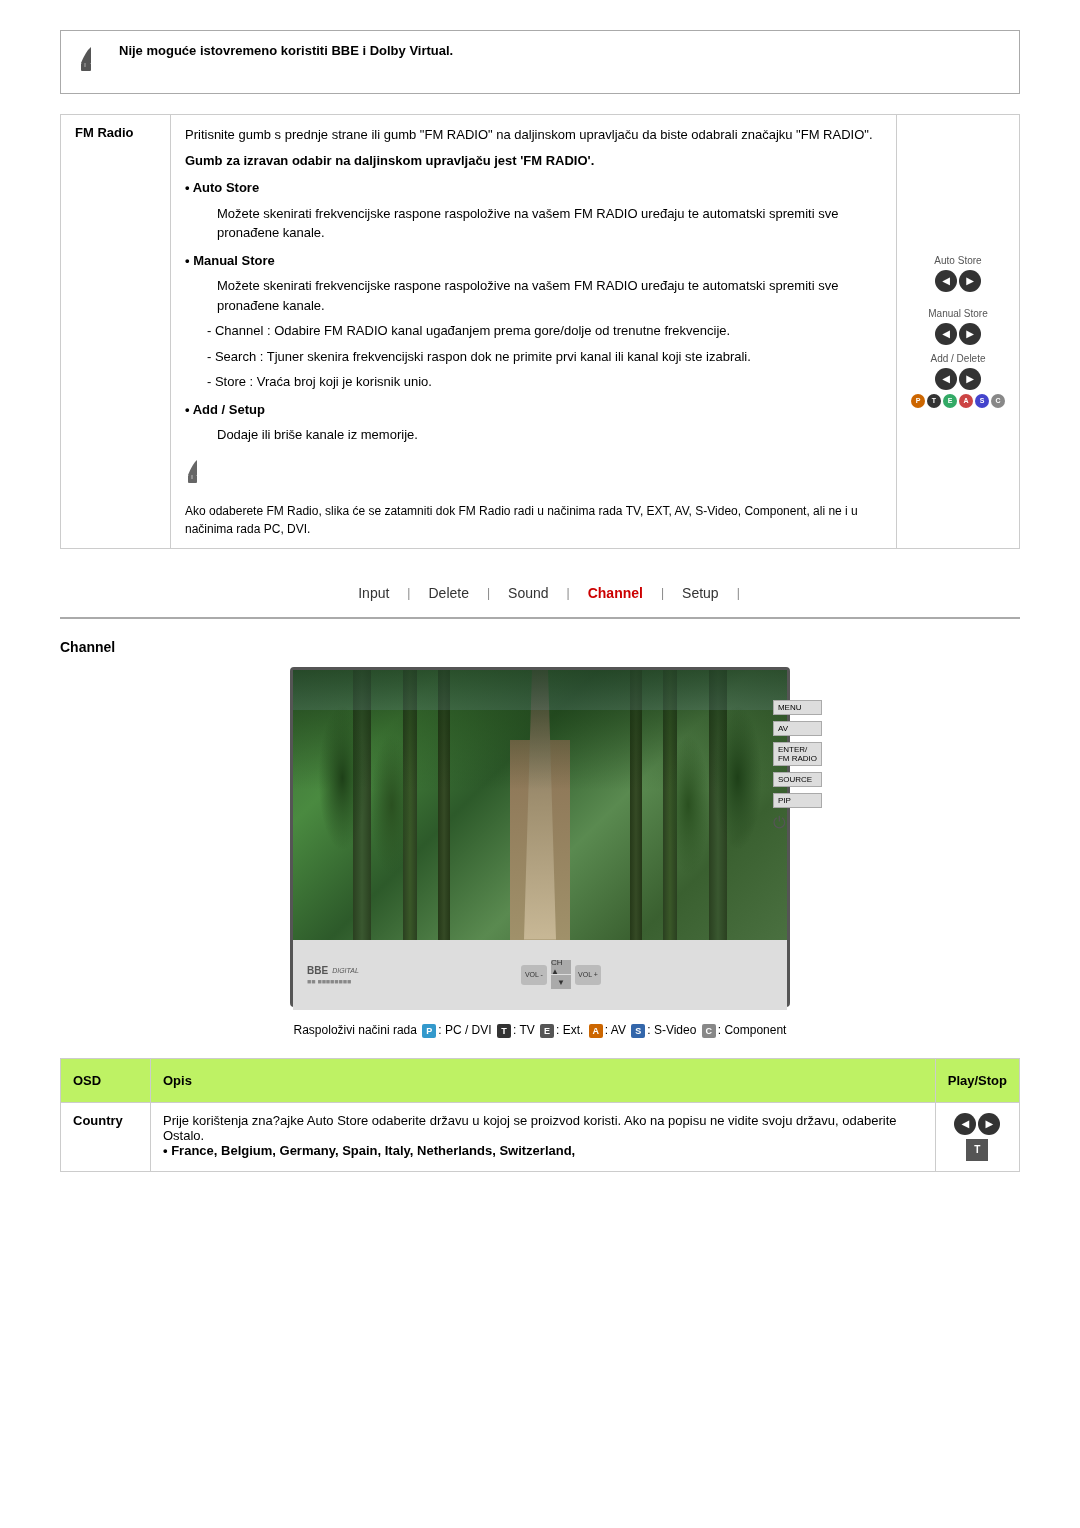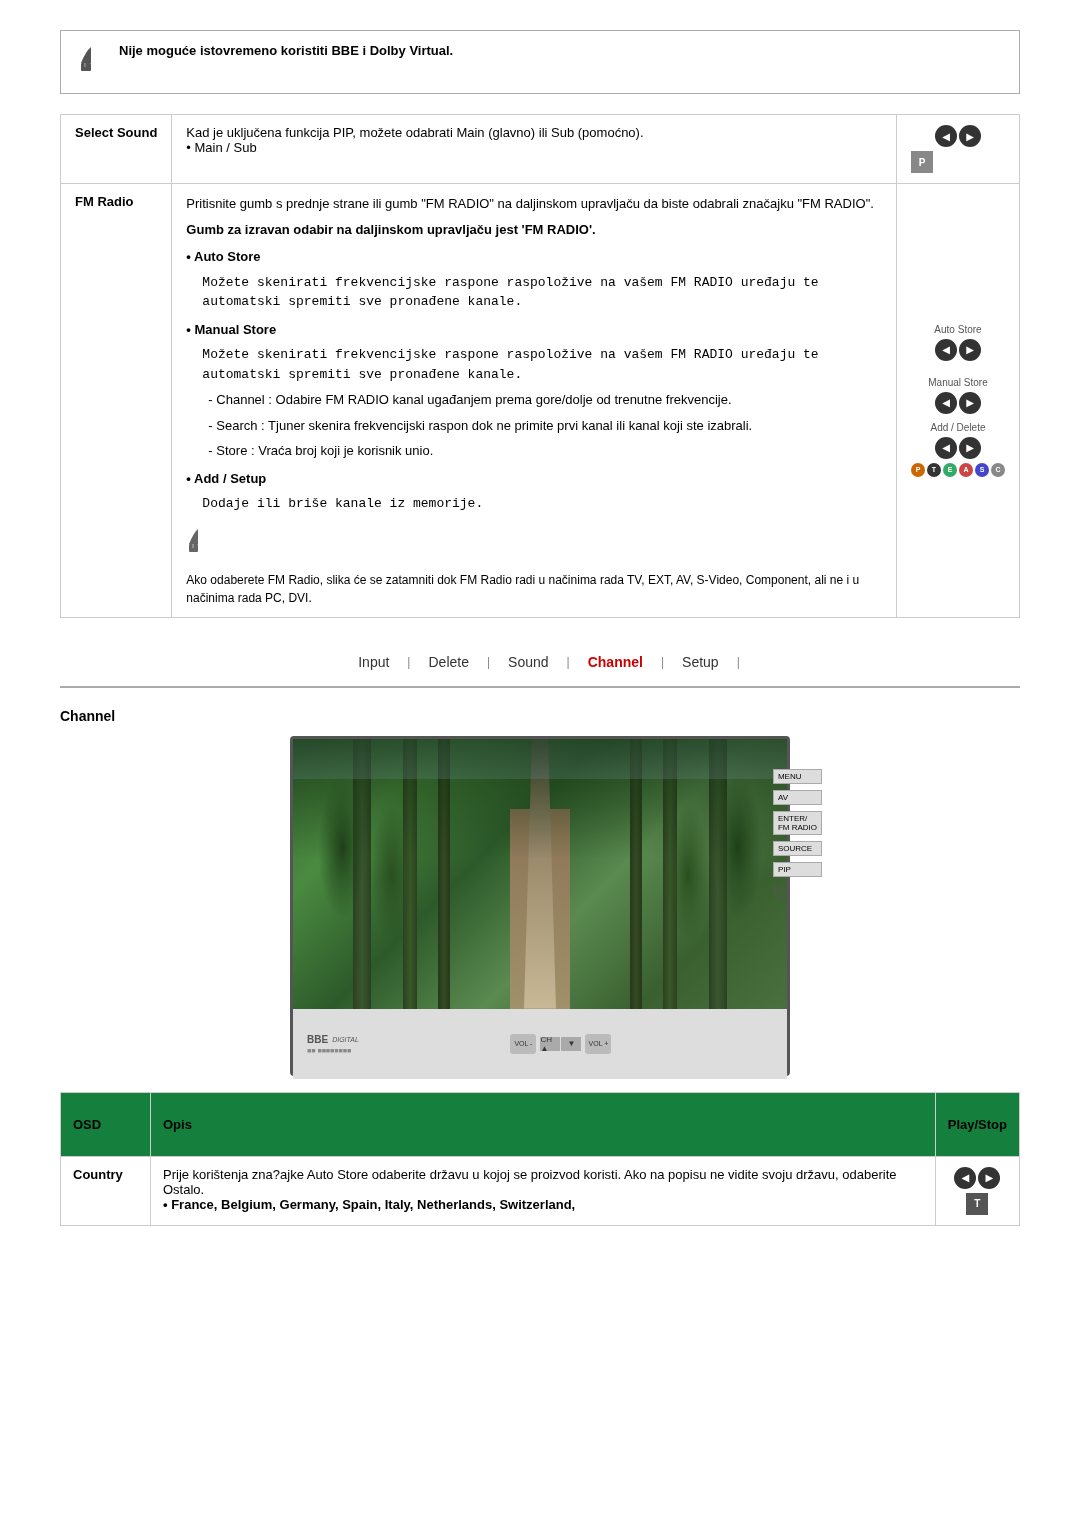--- a/index.html
+++ b/index.html
@@ -49,21 +49,21 @@
     }
     .main-table .icon-cell {
       width: 90px;
       text-align: center;
       vertical-align: middle;
     }
 
     
     .fm-content p { margin-bottom: 6px; line-height: 1.5; }
     .fm-bullet { font-weight: bold; margin-top: 8px; margin-bottom: 4px; }
-    .fm-sub { margin-left: 16px; margin-bottom: 4px; line-height: 1.5; font-family: Liberation Mono, monospace; }
+    .fm-sub { margin-left: 32px; margin-bottom: 4px; line-height: 1.5; }
     .fm-sub-indent { margin-left: 22px; margin-bottom: 3px; line-height: 1.5; }
 
     
     .fm-note {
       display: flex;
       align-items: flex-start;
       gap: 10px;
       margin-top: 12px;
       border: none;
       flex-direction: column;
@@ -271,22 +271,22 @@
     }
 
     
     .bottom-table {
       width: 100%;
       border-collapse: collapse;
       margin-top: 10px;
     }
     .bottom-table th {
       border: 1px solid #ccc;
-      padding: 24px 12px;
-      background: #15803d;
+      padding: 14px 12px;
+      background: #bef264;
       font-weight: bold;
       text-align: left;
       font-size: 13px;
     }
     .bottom-table td {
       border: 1px solid #ccc;
       padding: 10px 12px;
       vertical-align: top;
     }
     .bottom-table .label-cell {
@@ -309,34 +309,20 @@
       <rect x="4" y="20" width="10" height="8" rx="1" fill="#555"></rect>
       <path d="M4 20 Q9 8 14 4 Q14 16 14 20 Z" fill="#555"></path>
       <line x1="8" y1="24" x2="8" y2="20" stroke="#aaa" stroke-width="1"></line>
     </svg>
   </div>
   <div class="notice-text">Nije moguće istovremeno koristiti BBE i Dolby Virtual.</div>
 </div>
 
 <table class="main-table">
   <tbody>
-      <tr>
-    <td class="label-cell">Select Sound</td>
-    <td>
-      <span>Kad je uključena funkcija PIP, možete odabrati Main (glavno) ili Sub (pomoćno).</span><br>
-      <span>• Main / Sub</span>
-    </td>
-    <td class="icon-cell">
-      <div class="btn-pair">
-        <div class="btn-arrow">◀</div>
-        <div class="btn-arrow">▶</div>
-      </div>
-      <div class="btn-p">P</div>
-    </td>
-  </tr>
   <tr>
     <td class="label-cell">FM Radio</td>
     <td>
       <div class="fm-content">
         <p>Pritisnite gumb s prednje strane ili gumb "FM RADIO" na daljinskom upravljaču da biste odabrali značajku "FM RADIO".</p>
         <p><strong>Gumb za izravan odabir na daljinskom upravljaču jest 'FM RADIO'.</strong></p>
         <p class="fm-bullet">• Auto Store</p>
         <p class="fm-sub">Možete skenirati frekvencijske raspone raspoložive na vašem FM RADIO uređaju te automatski spremiti sve pronađene kanale.</p>
         <p class="fm-bullet">• Manual Store</p>
         <p class="fm-sub">Možete skenirati frekvencijske raspone raspoložive na vašem FM RADIO uređaju te automatski spremiti sve pronađene kanale.</p>
@@ -430,21 +416,21 @@
           <div style="display:flex;flex-direction:column;gap:2px;align-items:flex-start;">
             <div style="display:flex;align-items:center;gap:4px;">
               <span style="font-size:10px;font-weight:bold;color:#555;">BBE</span>
               <span style="font-size:7px;color:#555;font-style:italic;">DIGITAL</span>
             </div>
             <div style="font-size:7px;color:#888;">■■ ■■■■■■■■</div>
           </div>
           <div class="tv-controls">
             <div class="tv-btn-row">
               <div class="tv-btn" style="font-size:7px;">VOL -</div>
-              <div style="display:flex;flex-direction:row;align-items:flex-start;gap:1px;">
+              <div style="display:flex;flex-direction:column;align-items:flex-start;gap:1px;">
                 <div style="width:20px;height:14px;background:#aaa;display:flex;align-items:center;justify-content:center;font-size:8px;color:#333;">CH ▲</div>
                 <div style="width:20px;height:14px;background:#aaa;display:flex;align-items:center;justify-content:center;font-size:8px;color:#333;">▼</div>
               </div>
               <div class="tv-btn" style="font-size:7px;">VOL +</div>
             </div>
           </div>
           <div style="width:10px;"></div>
         </div>
 
         <div class="tv-side-controls">
@@ -452,20 +438,29 @@
           <div class="tv-side-btn">AV</div>
           <div class="tv-side-btn">ENTER/<br>FM RADIO</div>
           <div class="tv-side-btn">SOURCE</div>
           <div class="tv-side-btn">PIP</div>
           <div style="font-size:16px;color:#555;">⏻</div>
         </div>
       </div>
     </div>
   </div>
 
+  <div class="modes-row">
+    <span>Raspoloživi načini rada</span>
+    <span class="mode-badge" style="background:#3399cc;">P</span>: PC / DVI
+    <span class="mode-badge" style="background:#333;">T</span>: TV
+    <span class="mode-badge" style="background:#555;">E</span>: Ext.
+    <span class="mode-badge" style="background:#cc6600;">A</span>: AV
+    <span class="mode-badge" style="background:#3366aa;">S</span>: S-Video
+    <span class="mode-badge" style="background:#888;">C</span>: Component
+  </div>
 </div>
 
 <table class="bottom-table">
   <thead>
     <tr>
       <th>OSD</th>
       <th>Opis</th>
       <th>Play/Stop</th>
     </tr>
   </thead>

